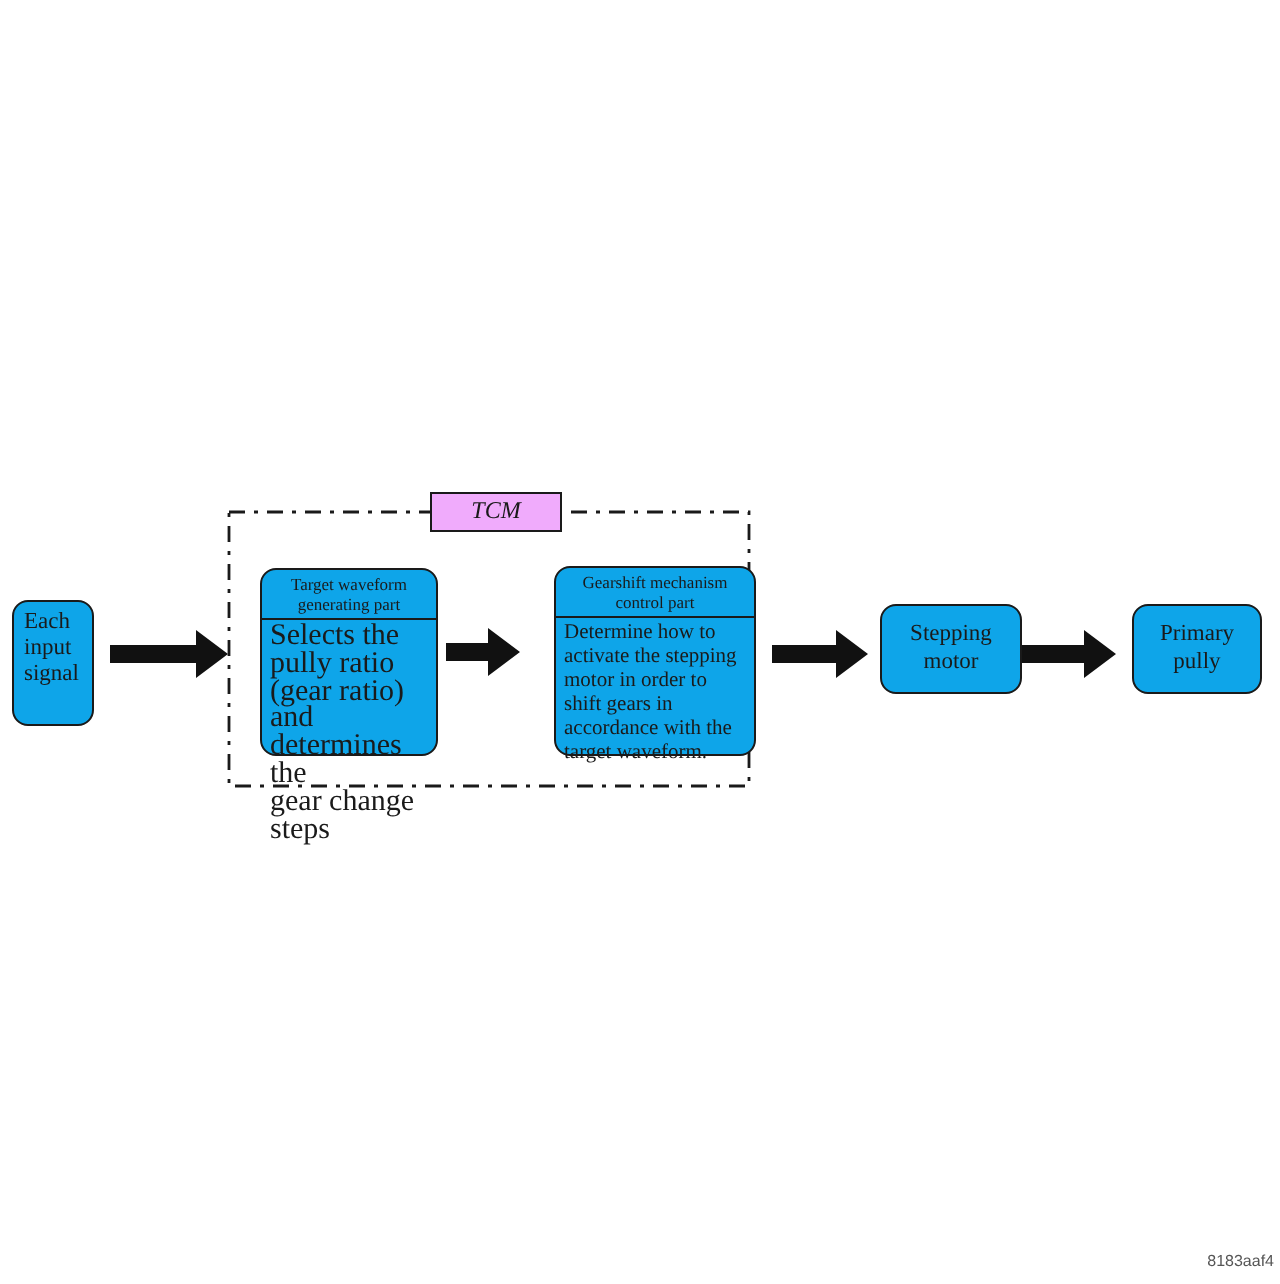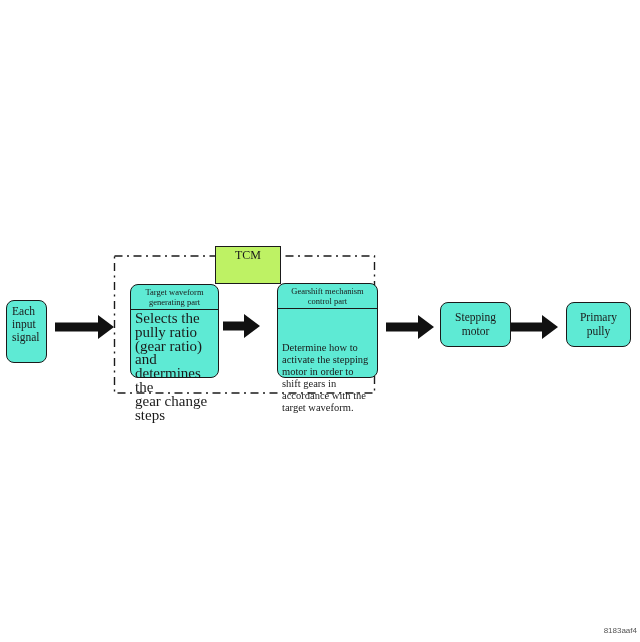--- a/index.html
+++ b/index.html
@@ -9,64 +9,65 @@
     height: 642px;
     background: #ffffff;
     font-family: "Liberation Serif", serif;
     color: #1a1a1a;
     overflow: hidden;
   }
   .rnode {
     position: absolute;
     border: 1.4px solid #1a1a1a;
     border-radius: 8px;
-    background: #5eead4;
+    background: #0ea5e9;
     box-sizing: border-box;
   }
   .pre { white-space: pre-line; }
   .center-node {
     display: flex;
     align-items: center;
     justify-content: center;
     text-align: center;
     font-size: 11.5px;
     line-height: 13.5px;
   }
   .input-node {
     font-size: 11.5px;
     line-height: 13px;
     padding: 4px 0 0 5px;
   }
   .tcm-label {
     position: absolute;
     left: 215px; top: 246px;
-    width: 66px; height: 38px;
+    width: 66px; height: 20px;
     border: 1.4px solid #1a1a1a;
-    background: #bef264;
+    background: #f0abfc;
     box-sizing: border-box;
     text-align: center;
     font-size: 12px;
     line-height: 17px;
     z-index: 2;
+    font-style: italic;
   }
   .part-box { z-index: 1; }
   .part-header {
     font-size: 8.5px;
     line-height: 9.5px;
     text-align: center;
     padding: 3px 0 2px;
     border-bottom: 1.2px solid #1a1a1a;
     white-space: pre-line;
   }
   .part-body {
     white-space: pre-line;
     padding: 2px 0 0 4px;
   }
   .body1 { font-size: 15px; line-height: 13.8px; }
-  .body2 { font-size: 10.5px; line-height: 12px; margin-top: 31px; }
+  .body2 { font-size: 10.5px; line-height: 12px; }
   .arrow-svg { position: absolute; display: block; }
   .arrow-svg polygon { fill: #111111; }
   .dashed-svg { position: absolute; left: 113px; top: 254px; z-index: 0; }
   .footnote {
     position: absolute;
     right: 3px;
     top: 626px;
     font-family: Liberation Sans, sans-serif;
     font-size: 8px;
     color: #555555;

